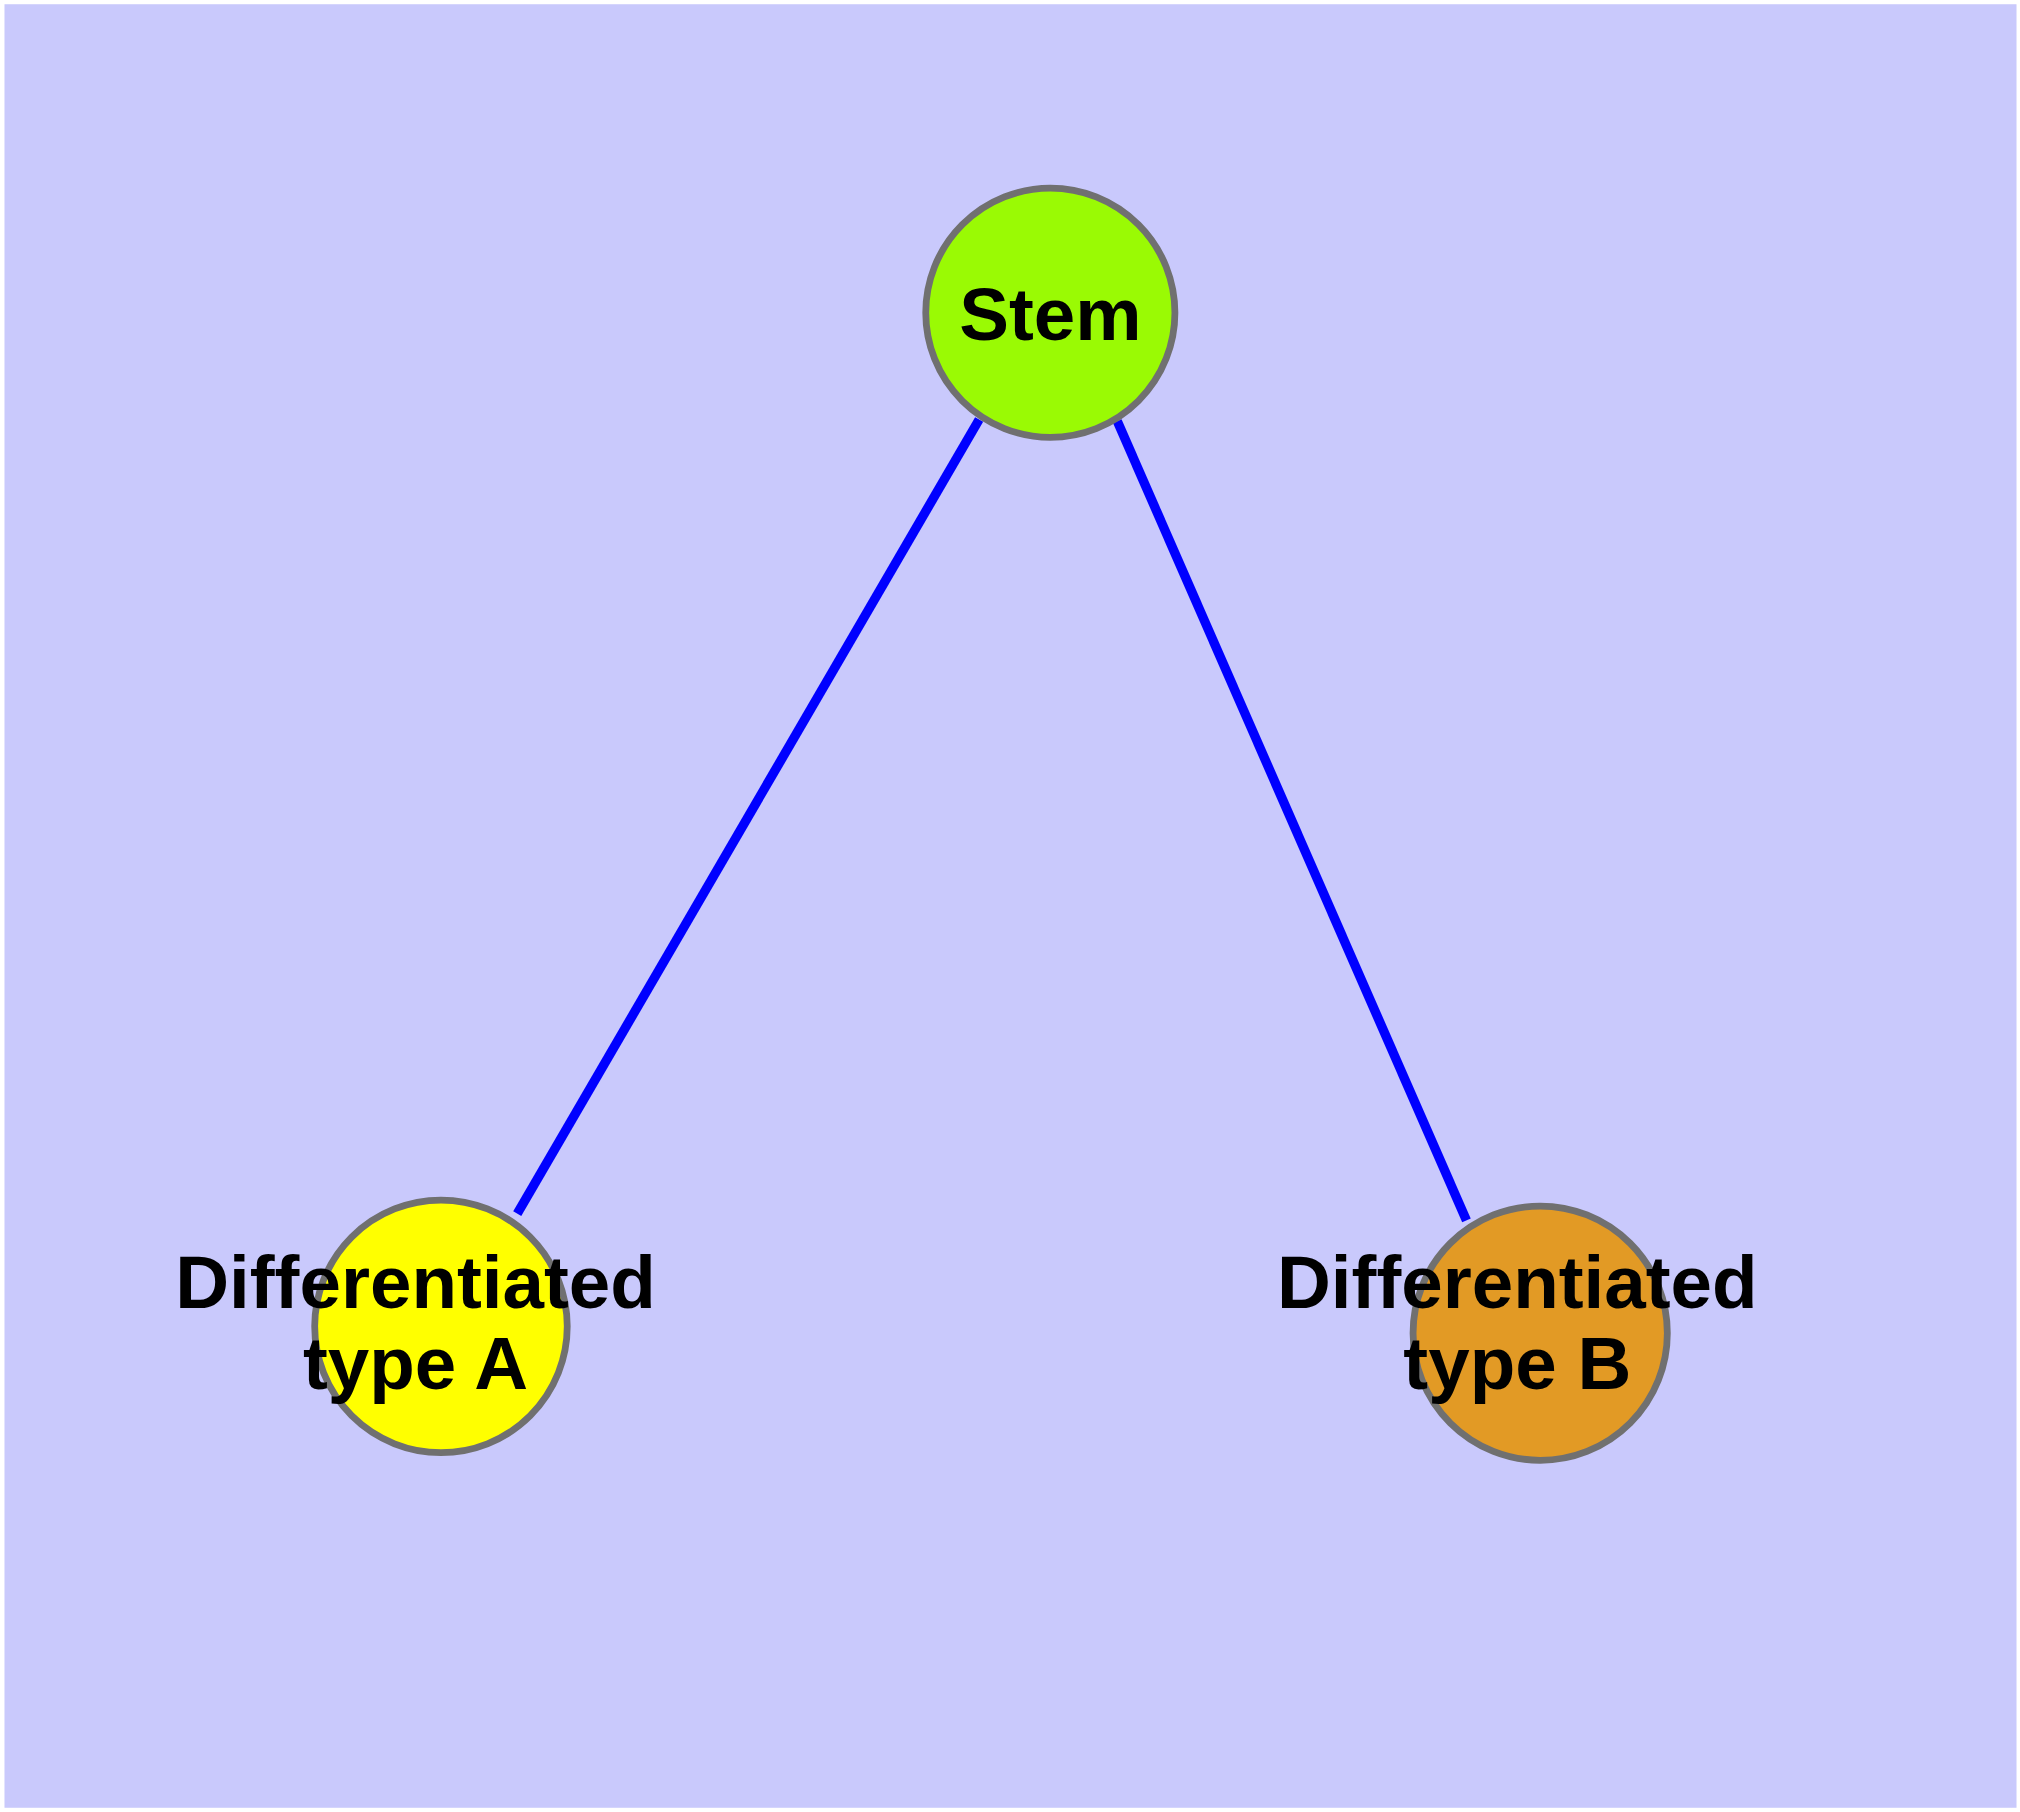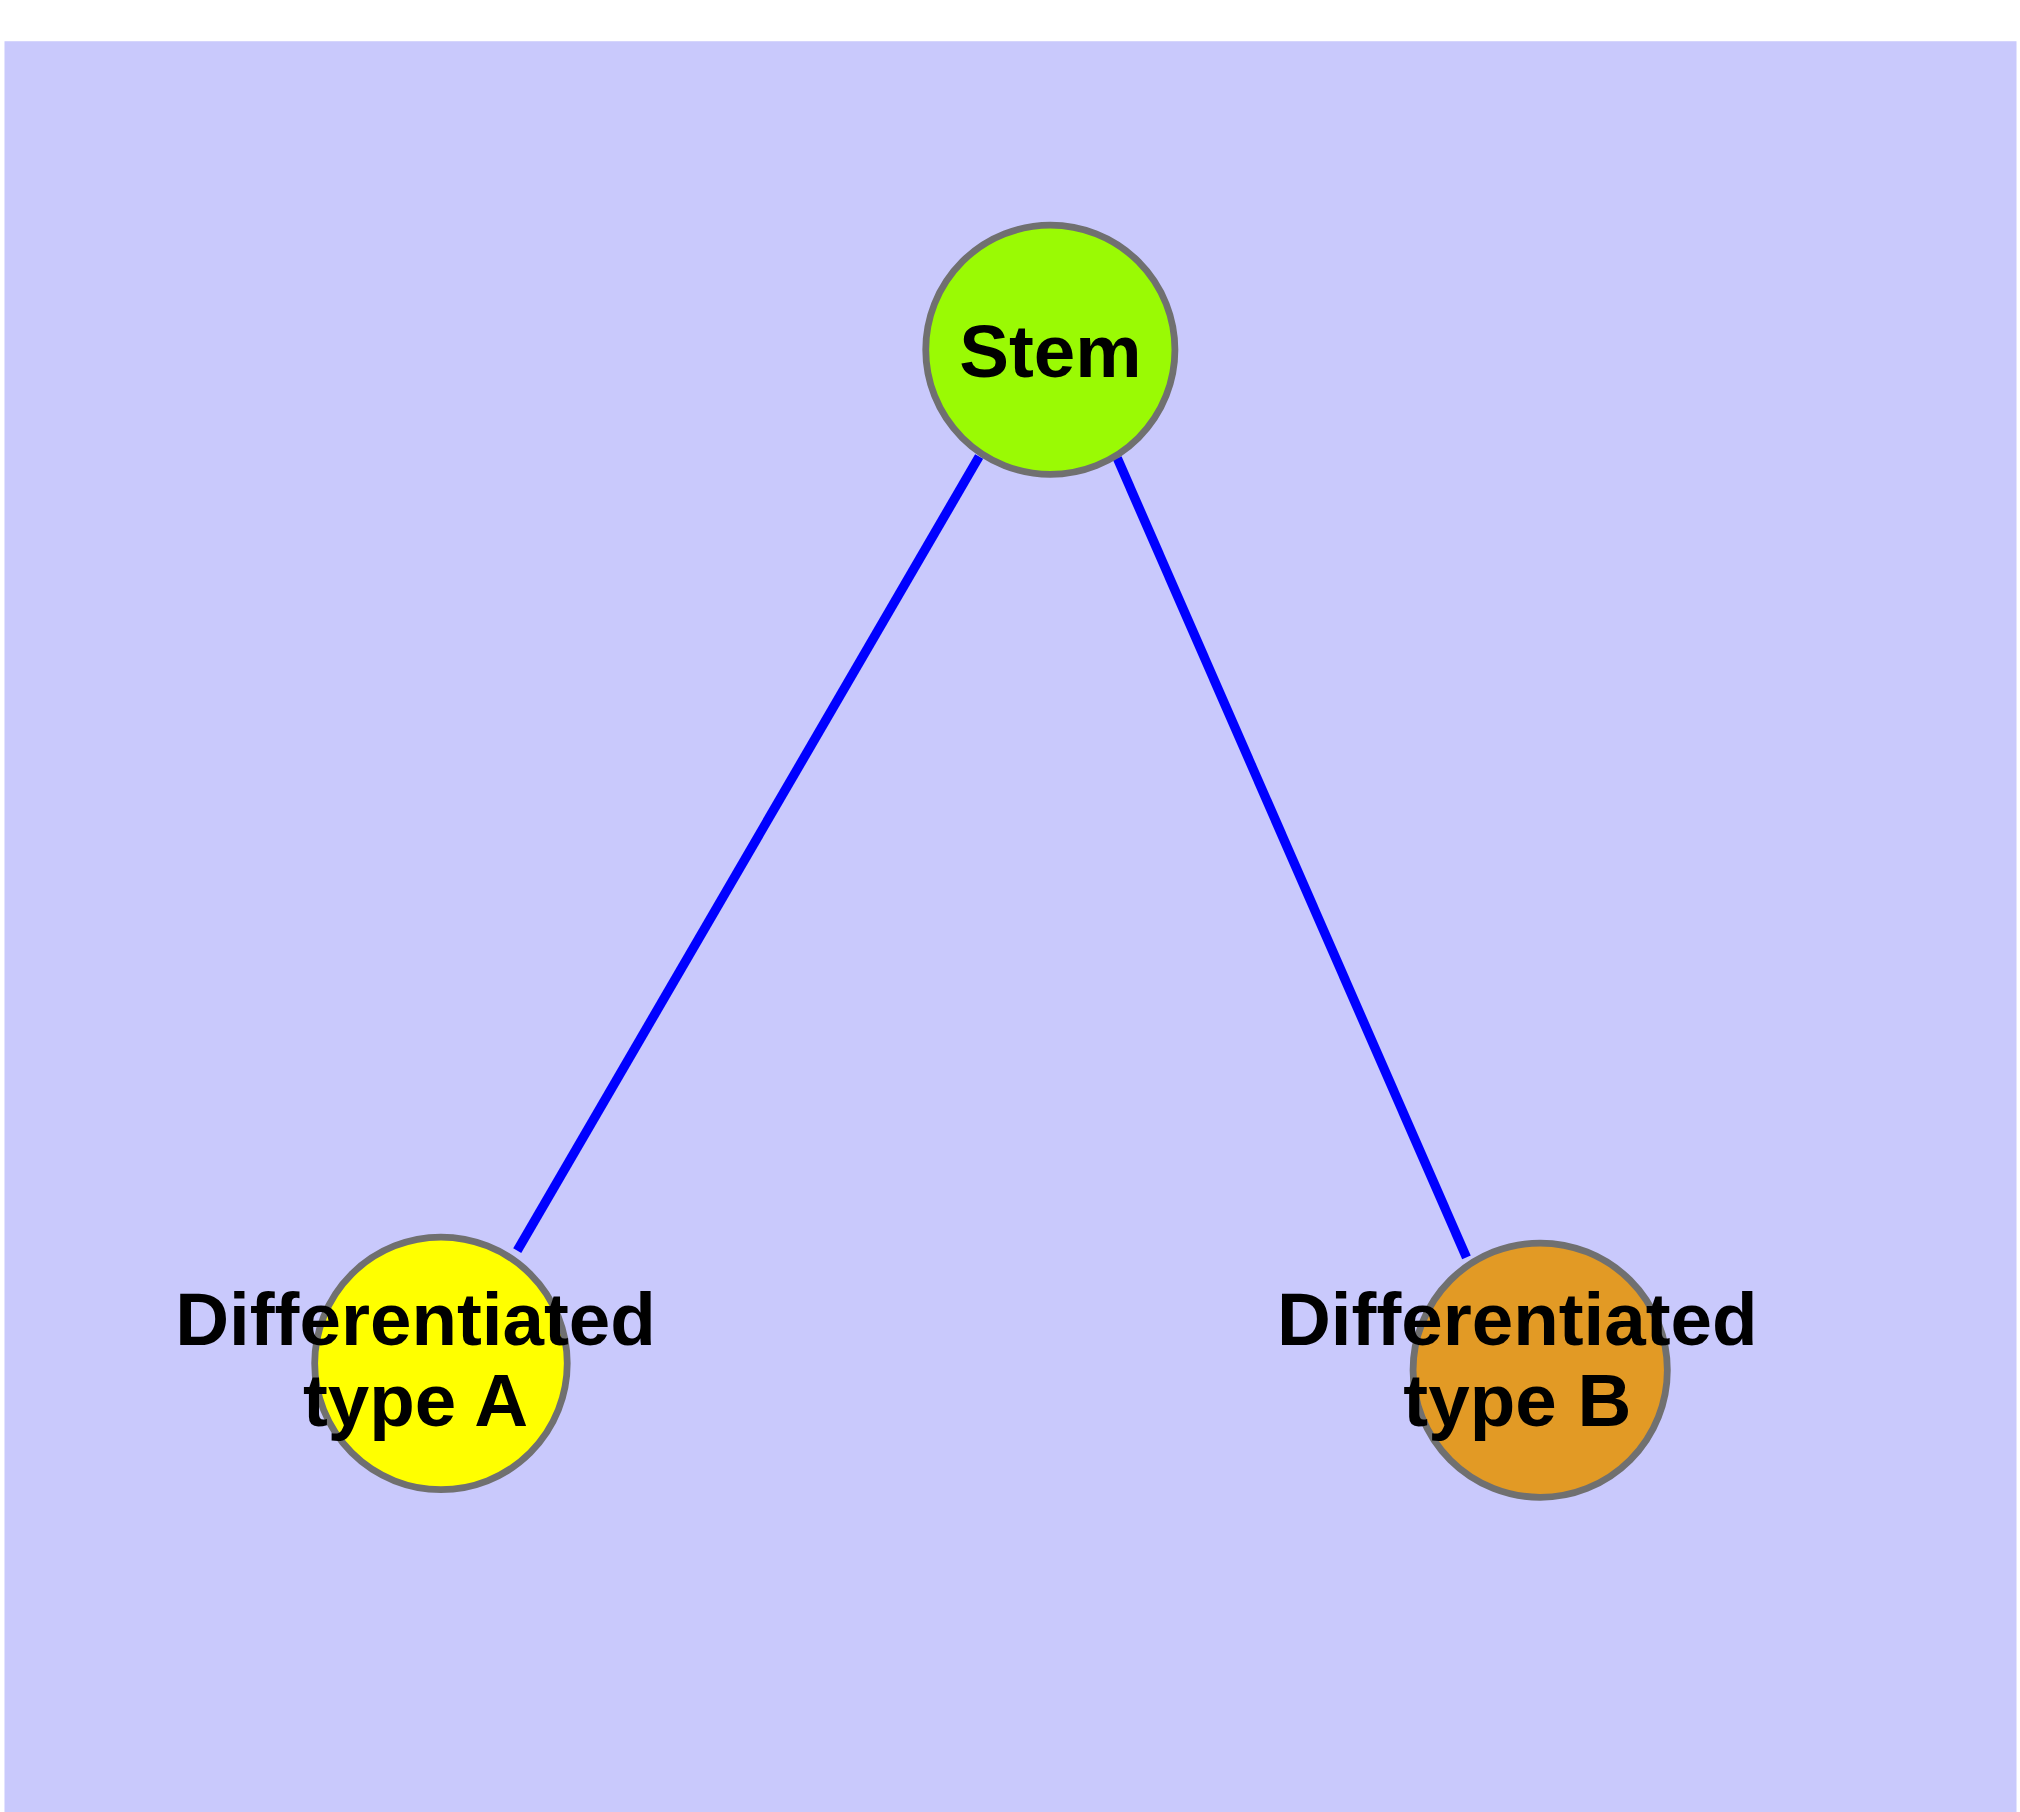--- a/index.html
+++ b/index.html
@@ -10,21 +10,20 @@
   body {
     width: 2021px;
     height: 1812px;
     overflow: hidden;
     font-family: "Liberation Sans", sans-serif;
   }
   #graph-canvas {
     position: relative;
     width: 2021px;
     height: 1275px;
-    margin-top: 37px;
   }
   #graph-svg {
     position: absolute;
     top: 0;
     left: 0;
     width: 2021px;
     height: 1812px;
     display: block;
   }
   .node-label {

